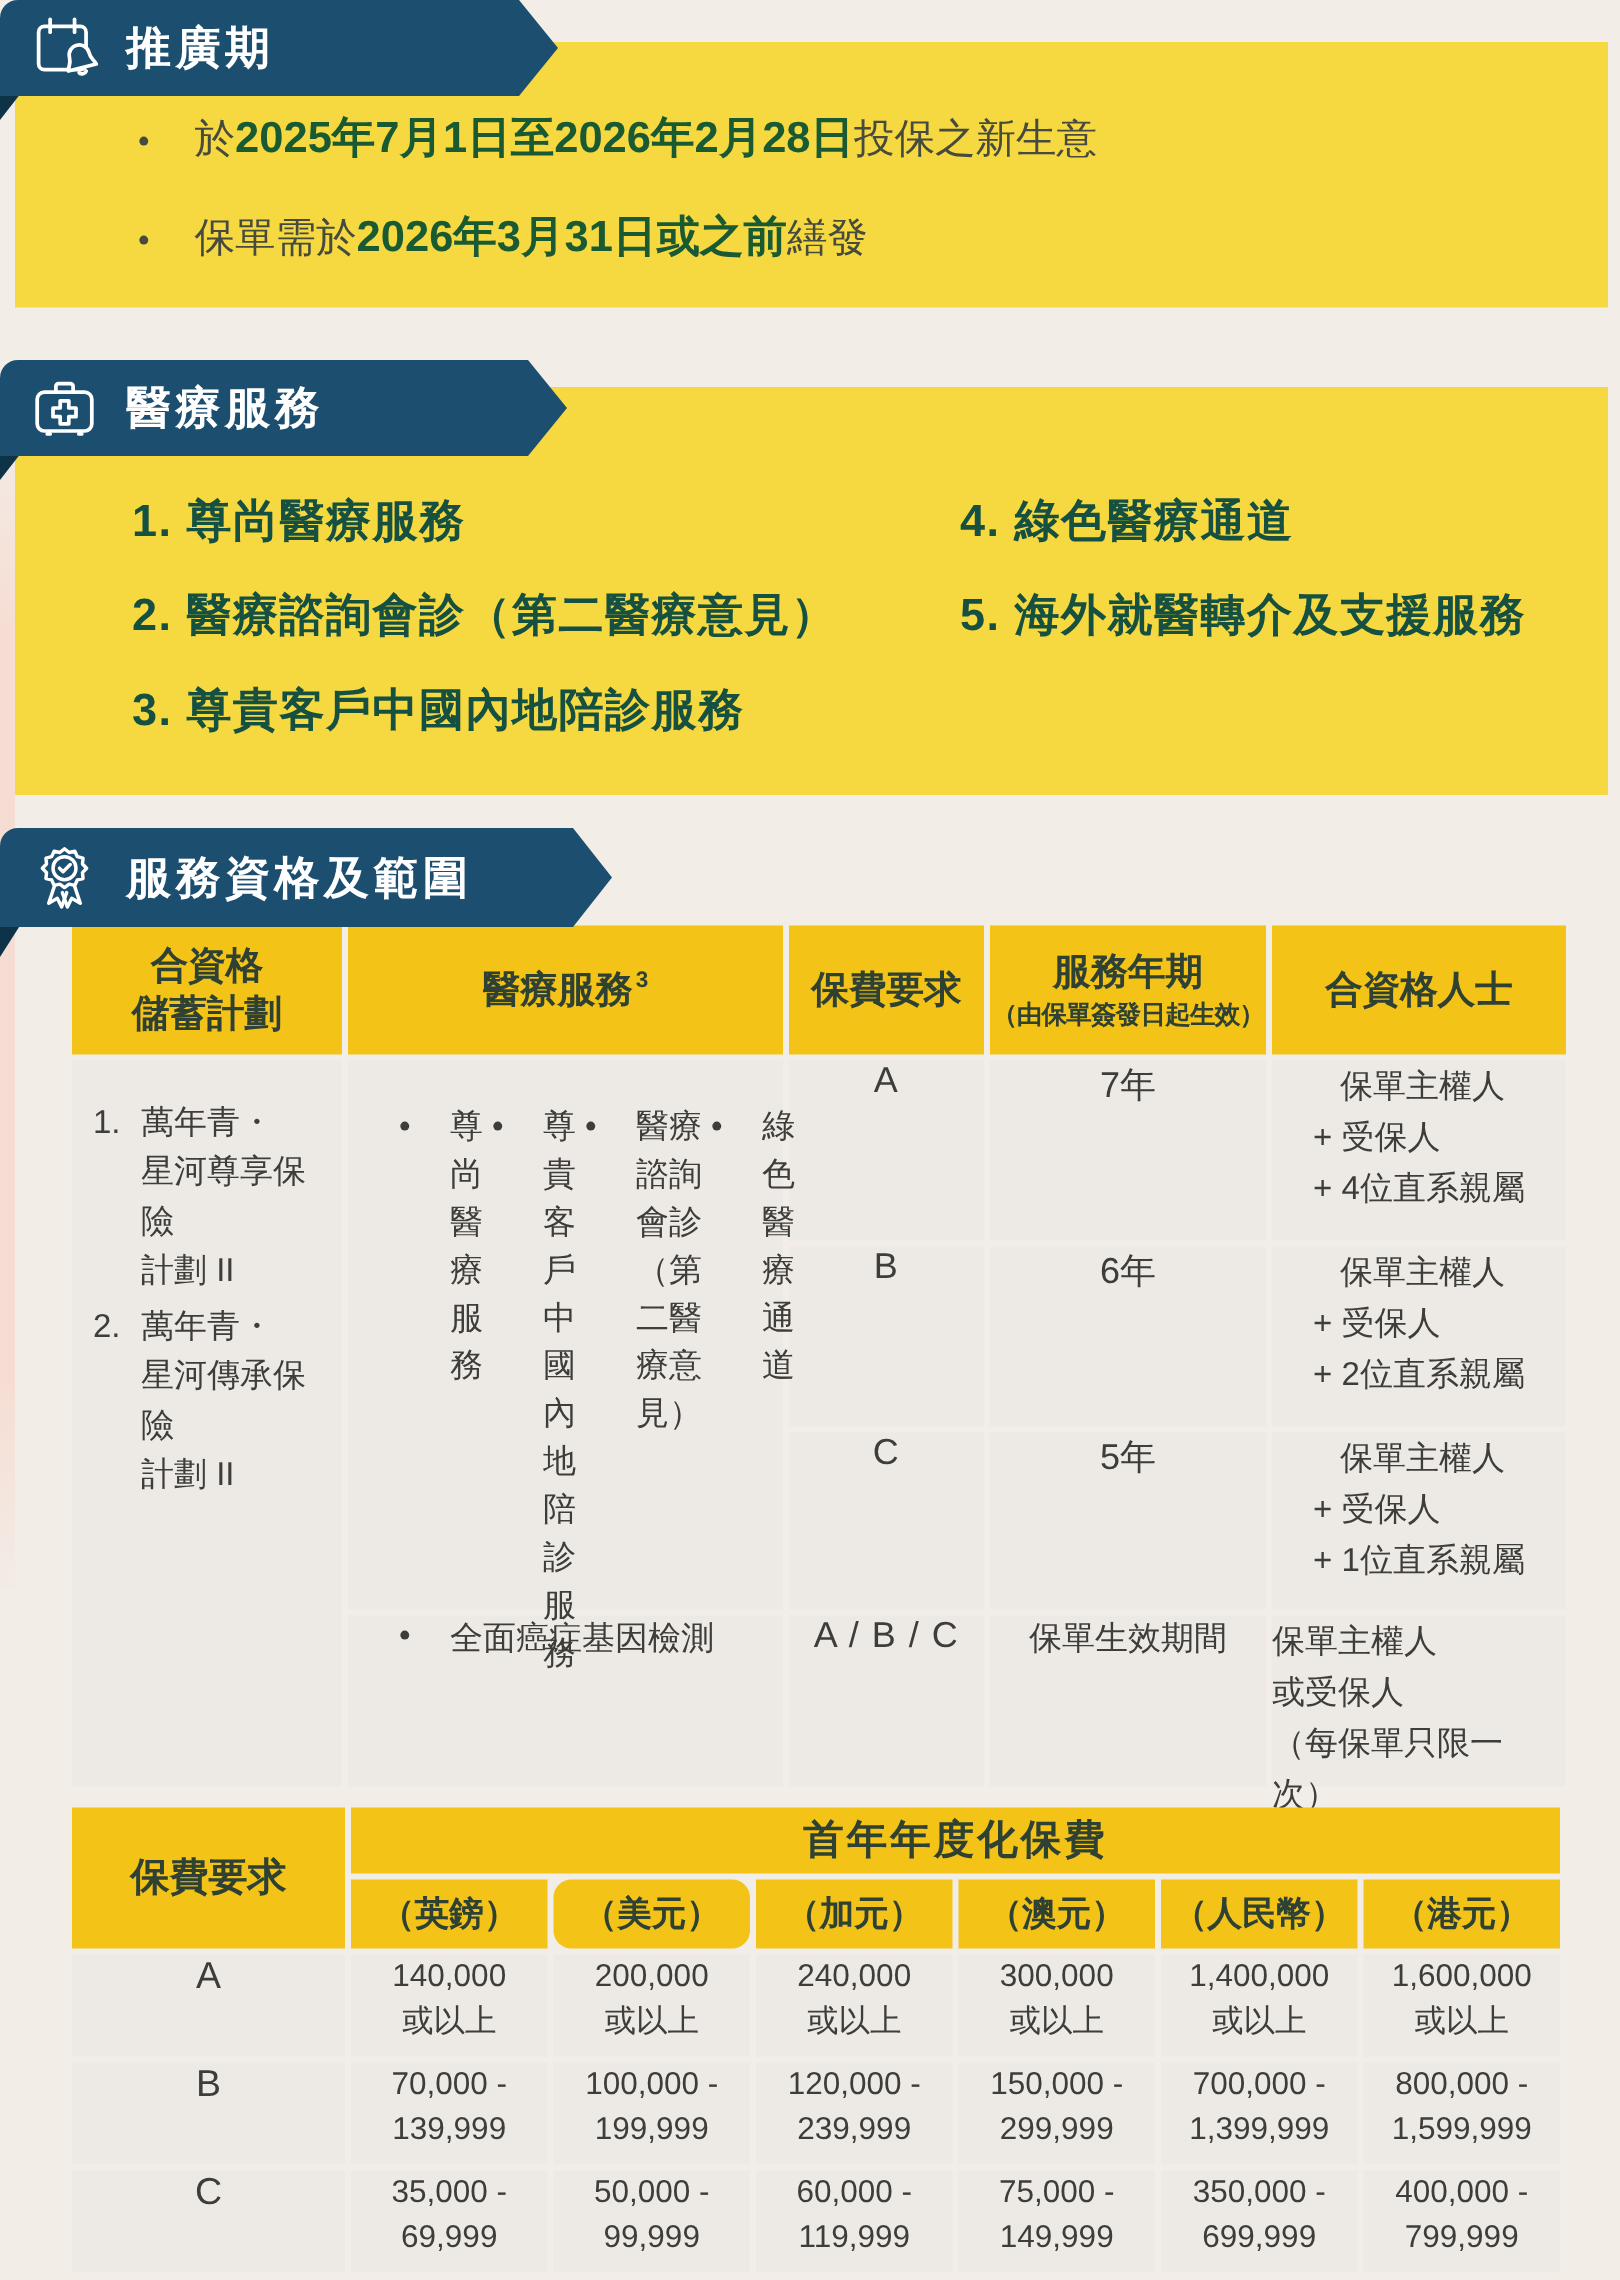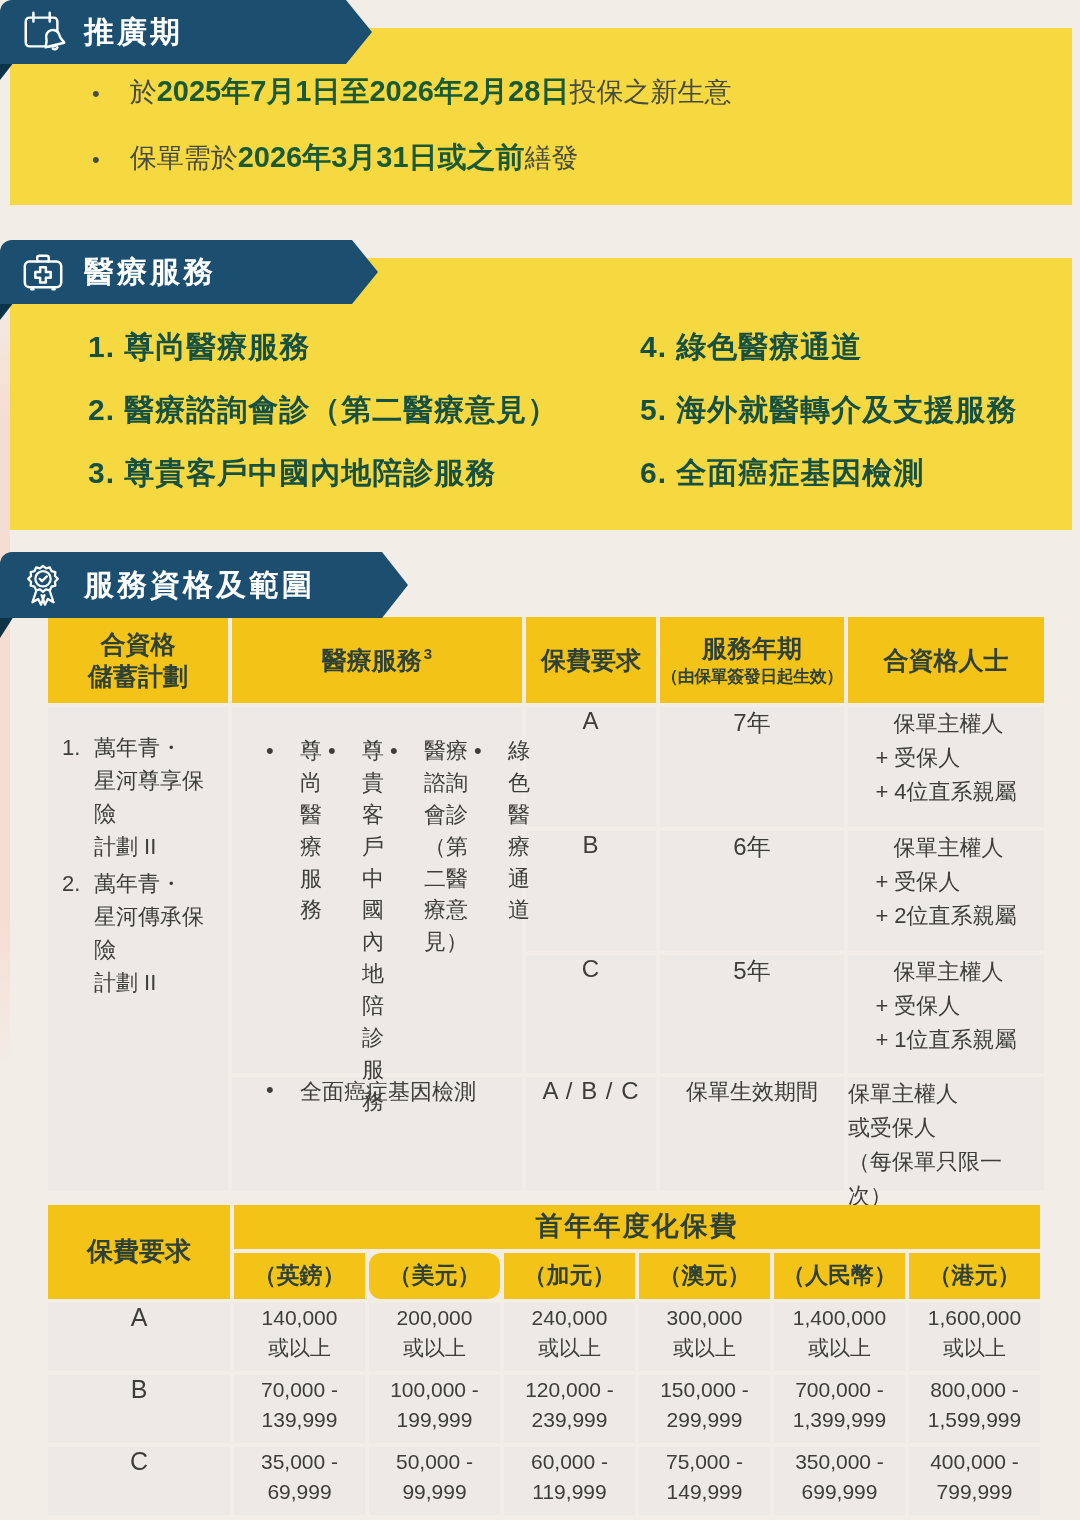--- a/index.html
+++ b/index.html
@@ -166,21 +166,20 @@
   <div class="banner-fold" style="left:0;top:302px;"></div>
 
   <div class="med-col" id="med-col-left">
     <div class="med-item">1. 尊尚醫療服務</div>
     <div class="med-item">2. 醫療諮詢會診（第二醫療意見）</div>
     <div class="med-item">3. 尊貴客戶中國內地陪診服務</div>
   </div>
   <div class="med-col" id="med-col-right">
     <div class="med-item">4. 綠色醫療通道</div>
     <div class="med-item">5. 海外就醫轉介及支援服務</div>
-    <div class="med-item">6. 全面癌症基因檢測</div>
   </div>
 
   <div class="banner" style="top:552px;width:408px;height:66px;">
     <span class="banner-icon">
       <svg viewBox="0 0 48 48" fill="none" stroke="#ffffff" stroke-width="2.4" stroke-linecap="round" stroke-linejoin="round">
         <path d="M24 4l3.2 2.6 4-.9 1.7 3.8 4 1-0.4 4.1 2.9 3-2.9 3 .4 4.1-4 1-1.7 3.8-4-.9L24 31l-3.2-2.4-4 .9-1.7-3.8-4-1 .4-4.1-2.9-3 2.9-3-.4-4.1 4-1 1.7-3.8 4 .9z"></path>
         <circle cx="24" cy="17.5" r="8"></circle>
         <polyline points="20.5,17.5 23,20 28,15"></polyline>
         <path d="M17 30l-4 12 6-3.5 3 6 3.5-10"></path>
         <path d="M31 30l4 12-6-3.5-3 6-3.5-10"></path>

